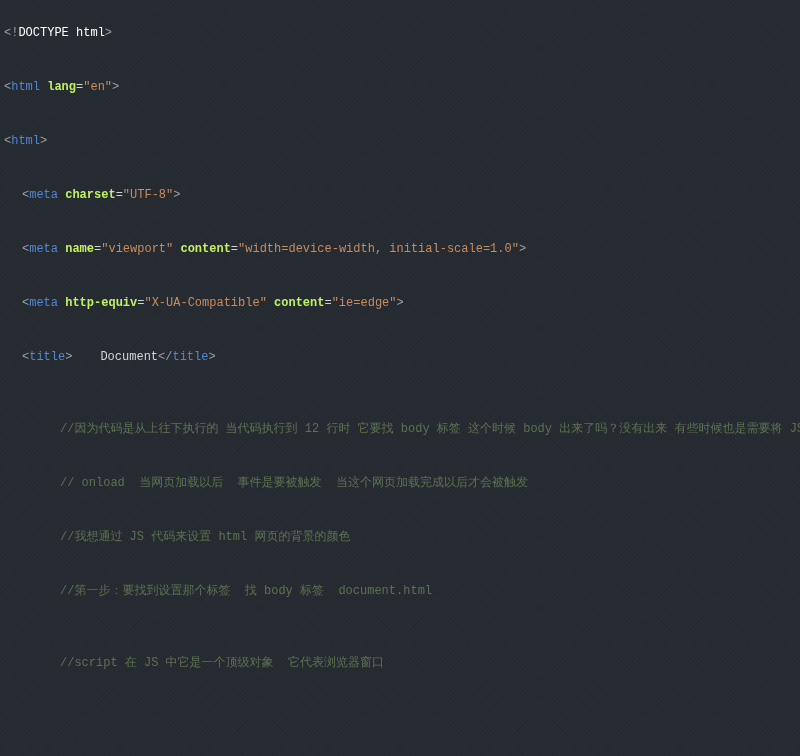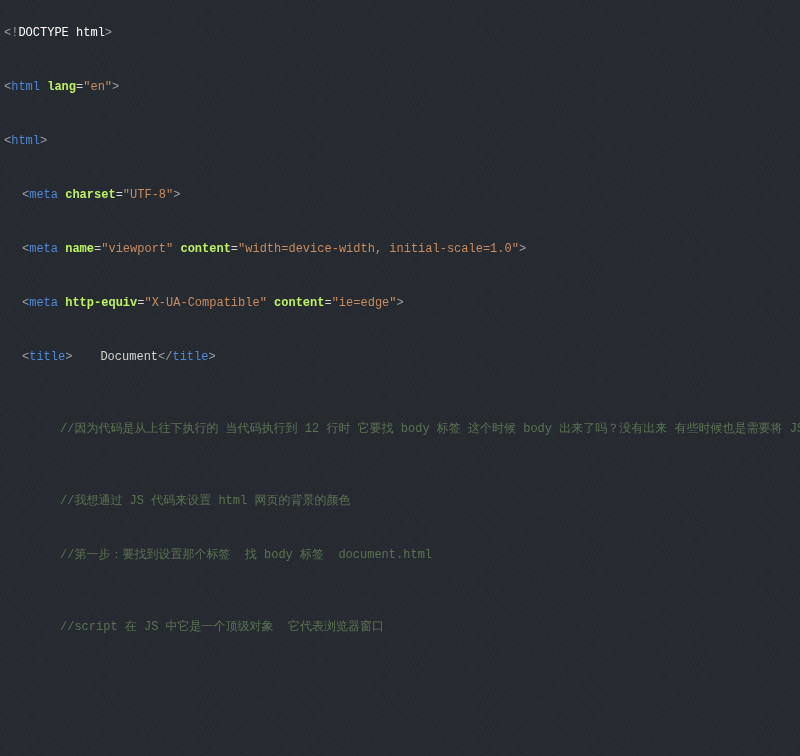--- a/index.html
+++ b/index.html
@@ -50,20 +50,21 @@
 <span class="blank"></span>
 <span class="line i1"><span class="br">&lt;</span><span class="tag">meta</span><span class="attr"> name</span><span class="op">=</span><span class="str">"viewport"</span><span class="attr"> content</span><span class="op">=</span><span class="str">"width=device-width, initial-scale=1.0"</span><span class="br">&gt;</span></span>
 <span class="blank"></span>
 <span class="line i1"><span class="br">&lt;</span><span class="tag">meta</span><span class="attr"> http-equiv</span><span class="op">=</span><span class="str">"X-UA-Compatible"</span><span class="attr"> content</span><span class="op">=</span><span class="str">"ie=edge"</span><span class="br">&gt;</span></span>
 <span class="blank"></span>
 <span class="line i1"><span class="br">&lt;</span><span class="tag">title</span><span class="br">&gt;</span><span class="txt">Document</span><span class="br">&lt;/</span><span class="tag">title</span><span class="br">&gt;</span></span>
 <span class="blank"></span>
 <span class="blank"></span>
 <span class="line i2 cmt">//因为代码是从上往下执行的 当代码执行到 12 行时 它要找 body 标签 这个时候 body 出来了吗？没有出来 有些时候也是需要将 JS 代码写在 head 这个位置</span>
 <span class="blank"></span>
+<span class="line i2 cmt">// onload  当网页加载以后  事件是要被触发  当这个网页加载完成以后才会被触发</span>
 <span class="blank"></span>
 <span class="line i2 cmt">//我想通过 JS 代码来设置 html 网页的背景的颜色</span>
 <span class="blank"></span>
 <span class="line i2 cmt">//第一步：要找到设置那个标签  找 body 标签  document.html</span>
 <span class="blank"></span>
 <span class="blank"></span>
 <span class="line i2 cmt">//script 在 JS 中它是一个顶级对象  它代表浏览器窗口</span>
 <span class="blank"></span>
 
 <span class="blank"></span>

